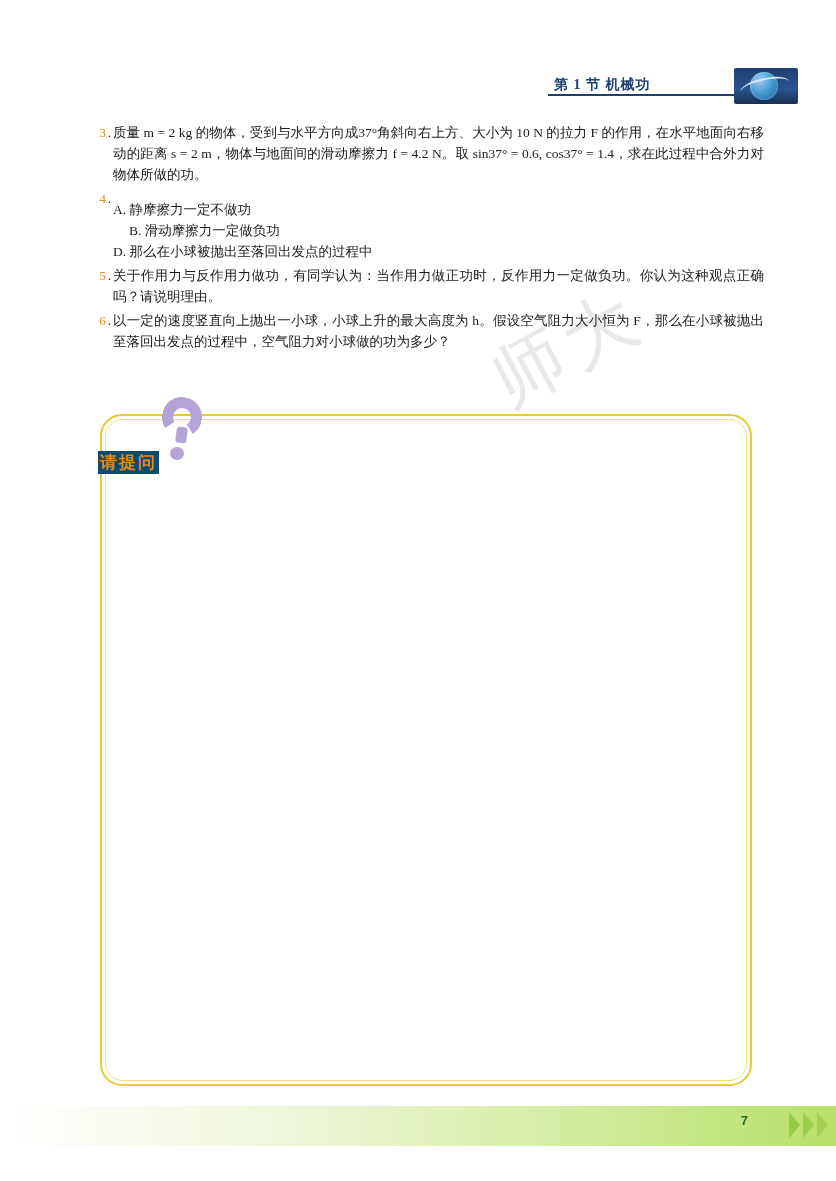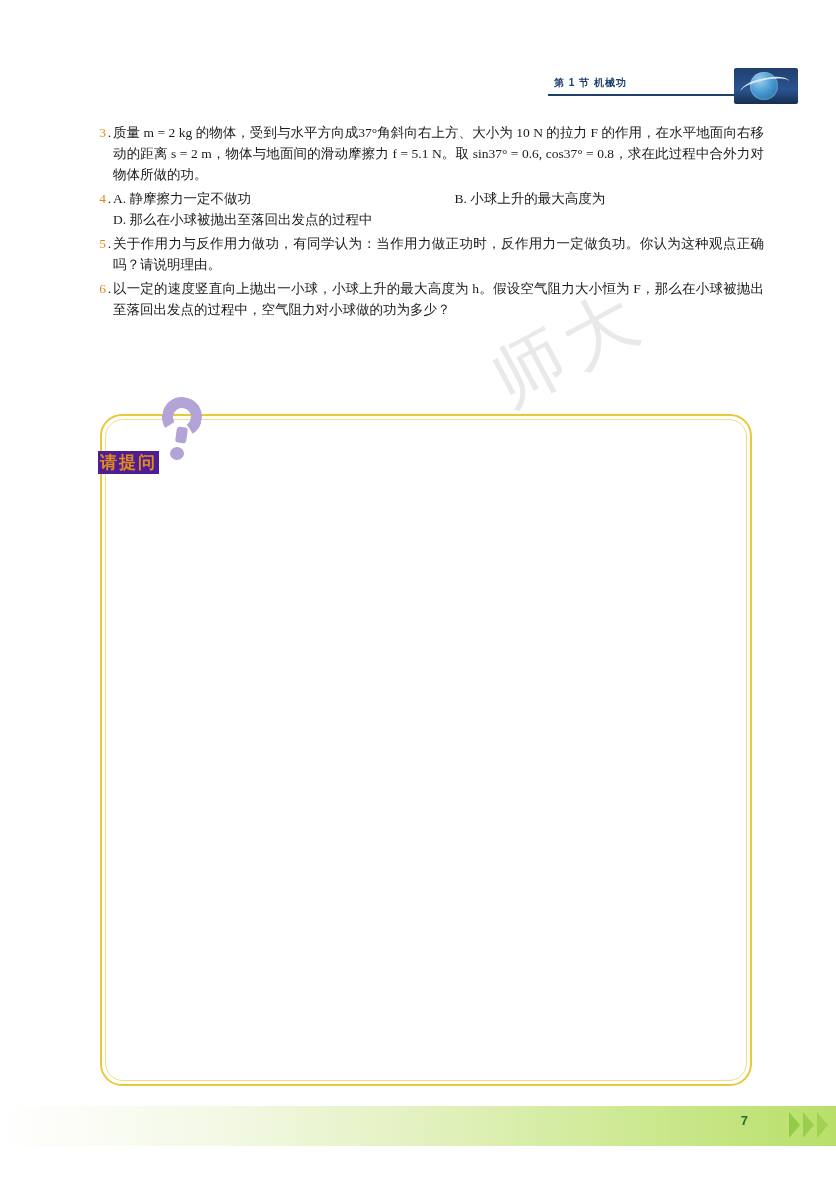--- a/index.html
+++ b/index.html
@@ -29,25 +29,25 @@
     top: 26px;
     left: 0;
     width: 190px;
     height: 2px;
     background: #1f3f6e;
   }
   .header-title {
     position: absolute;
     top: 8px;
     left: 6px;
-    font-size: 10px;
+    font-size: 14px;
     font-weight: bold;
     color: #1f3f6e;
     letter-spacing: 1px;
-    font-family: Liberation Sans, sans-serif;
+    font-family: Liberation Serif, serif;
   }
   .header-logo {
     position: absolute;
     left: 186px;
     top: 0px;
     width: 64px;
     height: 36px;
     background: linear-gradient(180deg, #1f3f6e 0%, #2a5490 60%, #16304f 100%);
     border-radius: 2px;
     overflow: hidden;
@@ -120,21 +120,22 @@
   .q-body {
     flex: 1 1 auto;
     font-size: 13.5px;
     line-height: 21px;
     text-align: justify;
     font-family: "Liberation Serif", serif;
   }
   .options {
     display: flex;
     flex-wrap: wrap;
-    margin-top: 0;
+    margin-top: 11px;
+    flex-direction: column;
   }
   .opt {
     width: 50%;
     font-size: 13.5px;
     line-height: 21px;
     box-sizing: border-box;
   }
   .opt:nth-child(2n) {
     padding-left: 16px;
   }
@@ -170,21 +171,21 @@
   }
   .ask-text {
     position: absolute;
     left: 0px;
     top: 26px;
     font-size: 17px;
     font-weight: bold;
     color: #e38b18;
     letter-spacing: 2px;
     font-family: "Liberation Sans", sans-serif;
-    background: #4c1d95;
+    background: #0c4a6e;
     padding: 0 2px;
   }
   .qmark {
     position: absolute;
     left: 58px;
     top: -28px;
     width: 56px;
     height: 66px;
   }
   .qmark .hook {
@@ -269,30 +270,30 @@
   </div>
 </div>
 
 <div class="watermark">师大</div>
 
 <div class="exercises">
 
   <div class="q-item">
     <div class="q-num">3</div>
     <div class="q-dot">.</div>
-    <div class="q-body">质量 m = 2 kg 的物体，受到与水平方向成37°角斜向右上方、大小为 10 N 的拉力 F 的作用，在水平地面向右移动的距离 s = 2 m，物体与地面间的滑动摩擦力 f = 5.1 N。取 sin37° = 0.6, cos37° = 0.8，求在此过程中合外力对物体所做的功。</div>
+    <div class="q-body">质量 m = 2 kg 的物体，受到与水平方向成37°角斜向右上方、大小为 10 N 的拉力 F 的作用，在水平地面向右移动的距离 s = 2 m，物体与地面间的滑动摩擦力 f = 4.2 N。取 sin37° = 0.6, cos37° = 1.4，求在此过程中合外力对物体所做的功。</div>
   </div>
 
   <div class="q-item">
     <div class="q-num">4</div>
     <div class="q-dot">.</div>
     <div class="q-body">
       <div class="options">
         <div class="opt">A. 静摩擦力一定不做功</div>
-        <div class="opt">B. 小球上升的最大高度为</div>
+        <div class="opt">B. 滑动摩擦力一定做负功</div>
         <div class="opt">D. 那么在小球被抛出至落回出发点的过程中</div>
       </div>
     </div>
   </div>
 
   <div class="q-item">
     <div class="q-num">5</div>
     <div class="q-dot">.</div>
     <div class="q-body">关于作用力与反作用力做功，有同学认为：当作用力做正功时，反作用力一定做负功。你认为这种观点正确吗？请说明理由。</div>
   </div>

